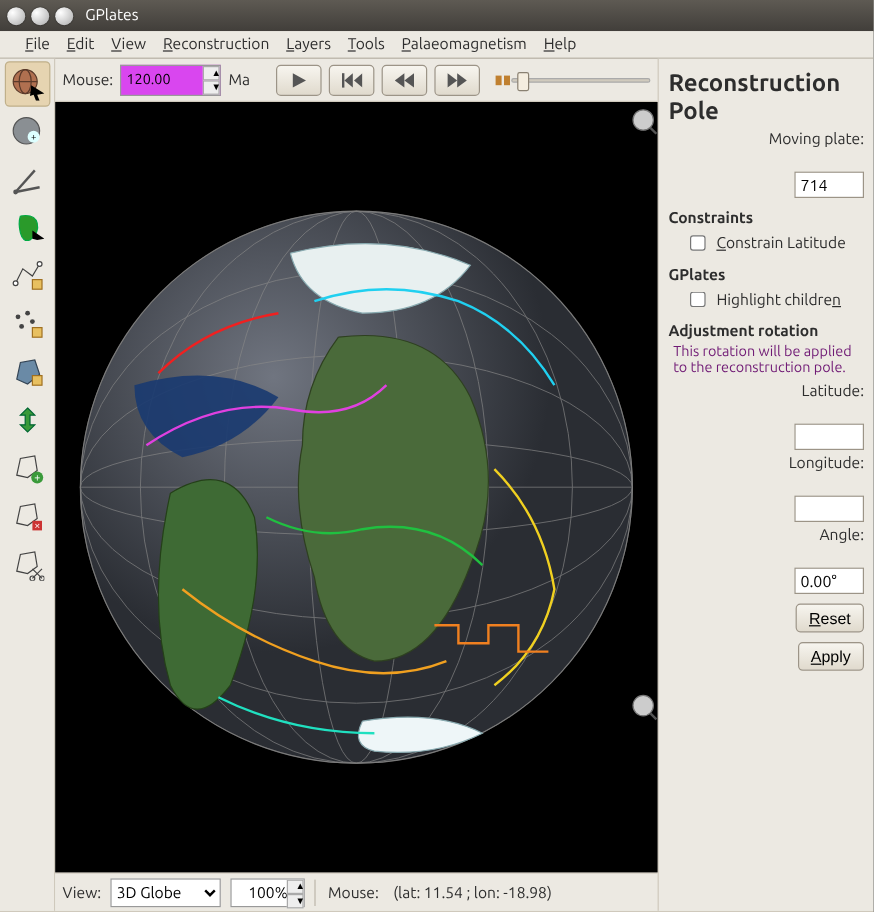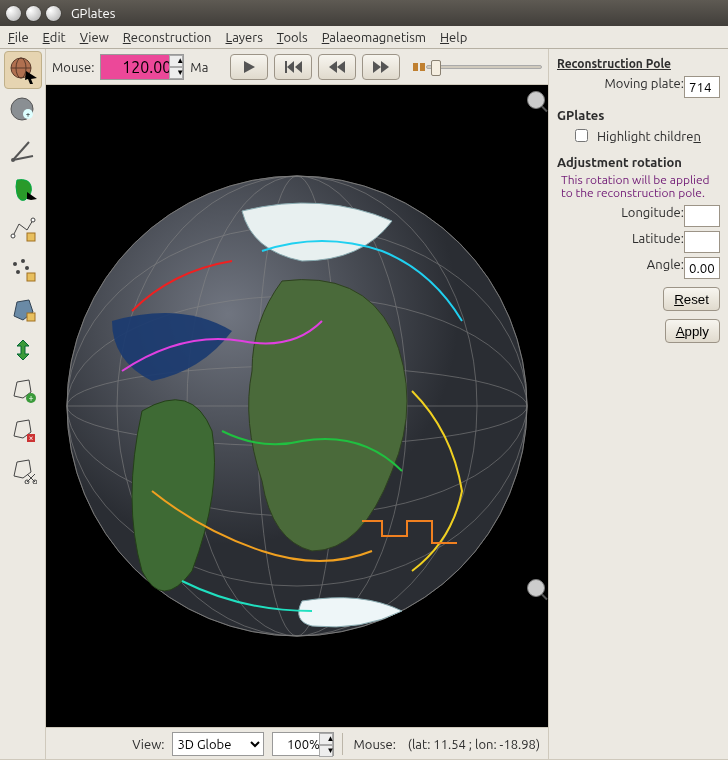--- a/index.html
+++ b/index.html
@@ -21,21 +21,21 @@
       padding: 0 6px;
       color: #fff;
       font-weight: normal;
     }
     .titlebar .wbuttons { display:flex; gap:5px; margin-right:10px; }
     .wb { width:15px; height:15px; border-radius:8px; background:radial-gradient(circle at 30% 30%, #fff, #aaa); box-shadow:0 0 1px #000; }
     .menubar {
       background: #ece9e2;
       border-bottom:1px solid #b6b0a3;
       display:flex;
-      padding: 2px 2px;
+      padding: 2px 15px;
       gap:2px;
     }
     .menubar .m { padding:2px 6px; cursor:default; }
     .menubar .m u { text-decoration: underline; }
     .app-body {
       display:flex;
       height: calc(100% - 26px - 24px);
     }
     .tool-col {
       width:46px;
@@ -64,22 +64,22 @@
     }
     .time-row {
       height:36px;
       display:flex; align-items:center; gap:6px;
       padding:3px 6px;
       border-bottom:1px solid #cfc9bc;
     }
     .time-row label { }
     .time-input {
       width:84px; height:26px;
-      font-size:16px; text-align:right;
-      border:1px solid #999; background:#ec4899;
+      font-size:12px; text-align:left;
+      border:1px solid #999; background:#d946ef;
       padding:0 12px 0 4px;
     }
     .spinbox { position:relative; display:flex; }
     .spinbox .spins { position:absolute; right:1px; top:1px; display:flex; flex-direction:column; }
     .spin-btn { width:14px; height:12px; font-size:8px; line-height:1; border:1px solid #aaa; background:#eee; }
     .tbtn {
       height:26px; min-width:38px;
       border:1px solid #9c9487; border-radius:4px;
       background:linear-gradient(#f7f5ef,#e0dacd);
       display:flex; align-items:center; justify-content:center;
@@ -94,40 +94,39 @@
     .globe-svg-wrap { position:absolute; inset:0; display:flex; align-items:center; justify-content:center; }
     .zoom-stack { position:absolute; right:3px; top:6px; display:flex; flex-direction:column; gap:470px; }
     .mag { width:18px;height:18px; border:1px solid #777; border-radius:50%; background:#ccc; position:relative; }
     .mag::after{content:"";position:absolute;width:7px;height:2px;background:#555;right:-4px;bottom:-2px;transform:rotate(45deg);}
     .view-row {
       height:32px;
       display:flex; align-items:center; gap:8px;
       padding:3px 6px;
       border-top:1px solid #cfc9bc;
       background:#ece9e2;
-      justify-content:flex-end;
     }
     .view-row select, .view-row .zoomlvl {
       height:24px; border:1px solid #999; background:#fff; font-family:inherit; font-size:13px;
     }
     .view-row select { width:92px; }
     .view-row .zoomlvl { width:62px; text-align:center; }
     .status { padding:0 2px; }
     .sep { width:1px; height:22px; background:#bcb6a9; }
     .right-panel {
       width:180px;
       min-width:180px;
       border-left:1px solid #cfc9bc;
       padding:6px 8px;
       background:#ece9e2;
     }
-    .right-panel h4 { margin:2px 0 6px; font-size:12px;text-decoration:underline; }
-    .fld { display:flex; align-items:flex-start; justify-content:flex-end; gap:0; margin:4px 0; }
+    .right-panel h4 { margin:2px 0 6px; font-size:20px; }
+    .fld { display:flex; align-items:flex-end; justify-content:flex-end; gap:20px; margin:4px 0;flex-direction:column; }
     .fld label { flex:1; text-align:right; }
-    .fld input[type=text] { width:36px; height:22px; border:1px solid #9c9487; background:#fff; padding:0 4px; }
+    .fld input[type=text] { width:58px; height:22px; border:1px solid #9c9487; background:#fff; padding:0 4px; }
     .chk { display:flex; align-items:center; gap:6px; margin:4px 0 4px 14px; }
     .sect { font-weight:bold; margin-top:10px; }
     .para { font-size:12px; margin:4px 0 6px 4px; color:#701a75; }
     .panel-btn {
       height:24px; padding:0 10px;
       border:1px solid #9c9487; border-radius:4px;
       background:linear-gradient(#f7f5ef,#e0dacd);
       display:flex; align-items:center; margin-left:auto; margin-top:8px;
     }
     .bottom-strip {
@@ -359,33 +358,38 @@
       <span class="status">(lat: 11.54 ; lon: -18.98)</span>
     </div>
   </div>
 
   <div class="right-panel">
     <h4>Reconstruction Pole</h4>
     <div class="fld">
       <label>Moving plate:</label>
       <input type="text" value="714" style="">
     </div>
+    <div class="sect">Constraints</div>
+    <div class="chk">
+      <input type="checkbox" style="">
+      <label><u>C</u>onstrain Latitude</label>
+    </div>
     <div class="sect">GPlates</div>
     <div class="chk">
       <input type="checkbox" style="">
       <label>Highlight childre<u>n</u></label>
     </div>
     <div class="sect">Adjustment rotation</div>
     <div class="para">This rotation will be applied to the reconstruction pole.</div>
     <div class="fld">
+      <label>Latitude:</label>
+      <input type="text" value="" style="">
+    </div>
+    <div class="fld">
       <label>Longitude:</label>
-      <input type="text" value="" style="">
-    </div>
-    <div class="fld">
-      <label>Latitude:</label>
       <input type="text" value="" style="">
     </div>
     <div class="fld">
       <label>Angle:</label>
       <input type="text" value="0.00°" style="">
     </div>
     <button class="panel-btn">
         <u>R</u>
         <span>eset</span>
       </button>

